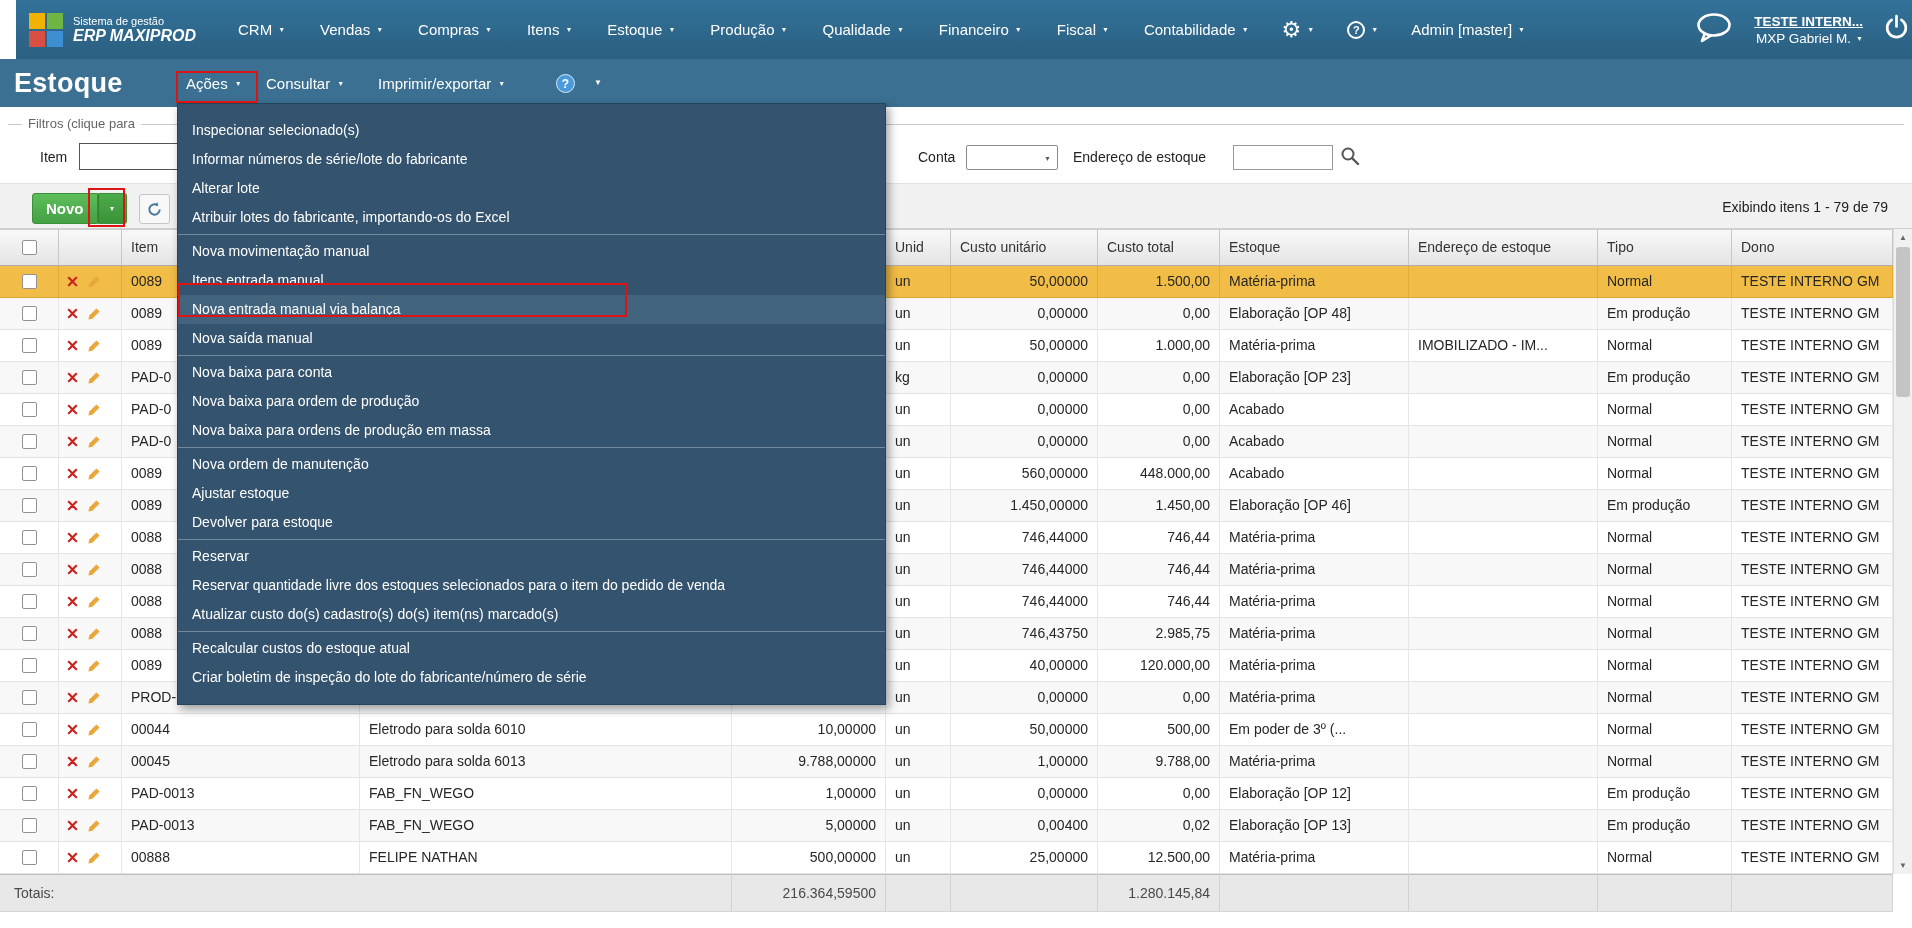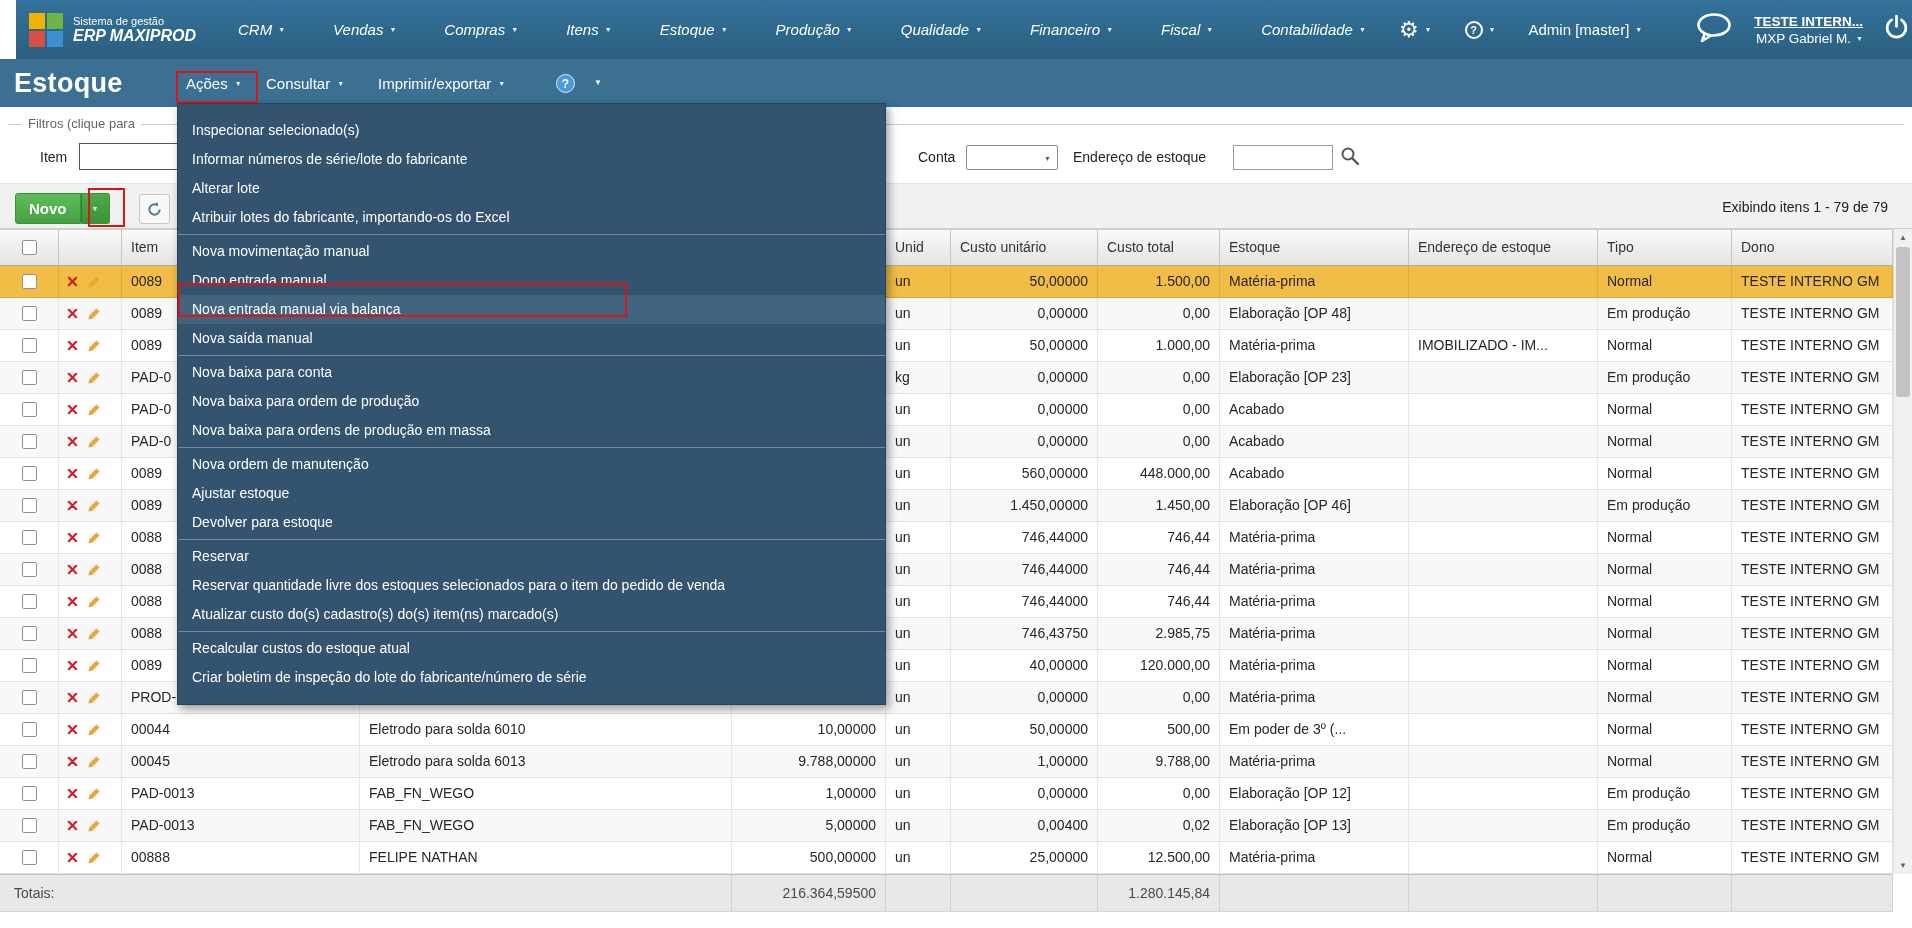--- a/index.html
+++ b/index.html
@@ -7,21 +7,21 @@
   body { font-family:"Liberation Sans", sans-serif; background:#fff; position:relative; overflow:hidden; }
 
   
   .navbar { position:absolute; left:16px; top:0; width:1912px; height:59px;
             background:linear-gradient(#33729a,#2a5f80); color:#fff;
             display:flex; align-items:center; z-index:10; }
   .brand { display:flex; align-items:center; gap:9px; margin-left:12px; cursor:pointer; }
   .logo { width:36px; height:36px; }
   .bt1 { font-size:11px; line-height:12px; }
   .bt2 { font-size:16px; font-weight:bold; font-style:italic; line-height:17px;text-align:center; }
-  .nav-menus { display:flex; align-items:center; gap:48px; margin-left:42px;font-style:italic; }
+  .nav-menus { display:flex; align-items:center; gap:35px; margin-left:42px; }
   .nav-item { display:flex; align-items:center; gap:6px; font-size:15px; cursor:pointer; white-space:nowrap; }
   .caret { font-size:7px; line-height:1; opacity:.95; }
   .icon-item { margin-left:33px; }
   .gear { font-size:22px; line-height:1; }
   .qmark { width:18px; height:18px; border:2px solid #fff; border-radius:50%; font-size:11px;
            font-weight:bold; display:inline-flex; align-items:center; justify-content:center; }
   .nav-admin { margin-left:33px; }
   .nav-right { margin-left:auto; display:flex; align-items:center; gap:20px; margin-right:18px; }
   .user { text-align:right; line-height:17px; cursor:pointer; }
   .u1 { font-size:13.5px; font-weight:bold; text-decoration:underline; }
@@ -52,21 +52,21 @@
               border:1px solid #8a8a8a; border-radius:2px; cursor:pointer; }
   .fs-conta .caret { position:absolute; right:6px; top:9px; color:#555; }
   .fl-end { left:1073px; }
   .fi-end { position:absolute; left:1233px; top:38px; width:100px; height:25px; border:1px solid #999;
             font-size:14px; padding:0 6px; background:#fff; }
   .f-search { position:absolute; left:1340px; top:39px; cursor:pointer; }
 
   
   .toolbar { position:absolute; left:0; top:183px; width:1912px; height:46px; background:#f1f1f1;
              border-top:1px solid #e2e2e2; border-bottom:1px solid #cfcfcf; }
-  .novo { position:absolute; left:15px; top:9px; display:flex; }
+  .novo { position:absolute; left:32px; top:9px; display:flex; }
   .novo-main { height:31px; padding:0 13px; background:linear-gradient(#5cbe5a,#46a044);
                border:1px solid #3a8f3a; border-radius:3px 0 0 3px; color:#fff; font-weight:bold;
                font-size:15px; font-family:inherit; cursor:pointer; }
   .novo-caret { height:31px; width:29px; background:linear-gradient(#4cab4a,#3a9338);
                 border:1px solid #3a8f3a; border-left:1px solid #2f7f2f; border-radius:0 3px 3px 0;
                 color:#fff; cursor:pointer; display:flex; align-items:center; justify-content:center; }
   .refresh { position:absolute; left:139px; top:10px; width:31px; height:30px; background:#f8f8f8;
              border:1px solid #c5c5c5; border-radius:3px; cursor:pointer;
              display:flex; align-items:center; justify-content:center; }
   .showing { position:absolute; right:24px; top:0; line-height:46px; font-size:14px; color:#222; }
@@ -822,21 +822,21 @@
   <div class="vs-btn vs-down">▼</div>
 </div>
 
 <div class="actions-menu" id="actions-menu">
     <div class="menu-item">Inspecionar selecionado(s)</div>
     <div class="menu-item">Informar números de série/lote do fabricante</div>
     <div class="menu-item">Alterar lote</div>
     <div class="menu-item">Atribuir lotes do fabricante, importando-os do Excel</div>
     <div class="menu-sep"></div>
     <div class="menu-item">Nova movimentação manual</div>
-    <div class="menu-item">Dono entrada manual</div>
+    <div class="menu-item">Itens entrada manual</div>
     <div class="menu-item hl">Nova entrada manual via balança</div>
     <div class="menu-item">Nova saída manual</div>
     <div class="menu-sep"></div>
     <div class="menu-item">Nova baixa para conta</div>
     <div class="menu-item">Nova baixa para ordem de produção</div>
     <div class="menu-item">Nova baixa para ordens de produção em massa</div>
     <div class="menu-sep"></div>
     <div class="menu-item">Nova ordem de manutenção</div>
     <div class="menu-item">Ajustar estoque</div>
     <div class="menu-item">Devolver para estoque</div>

